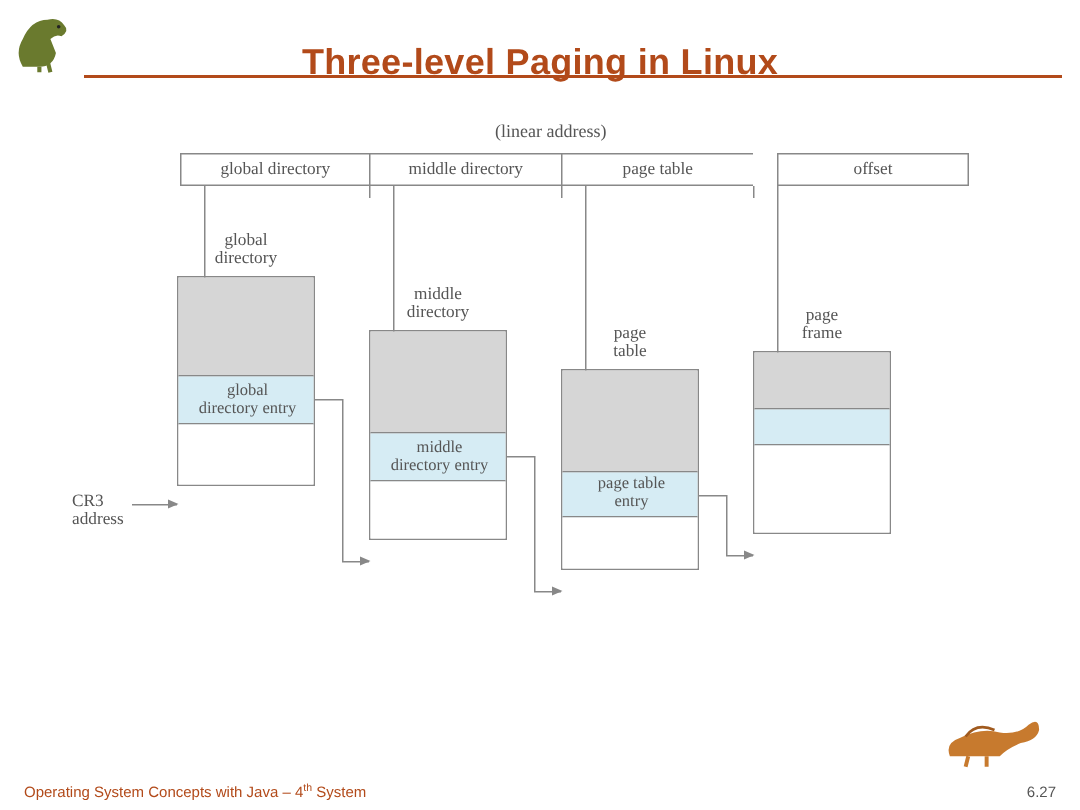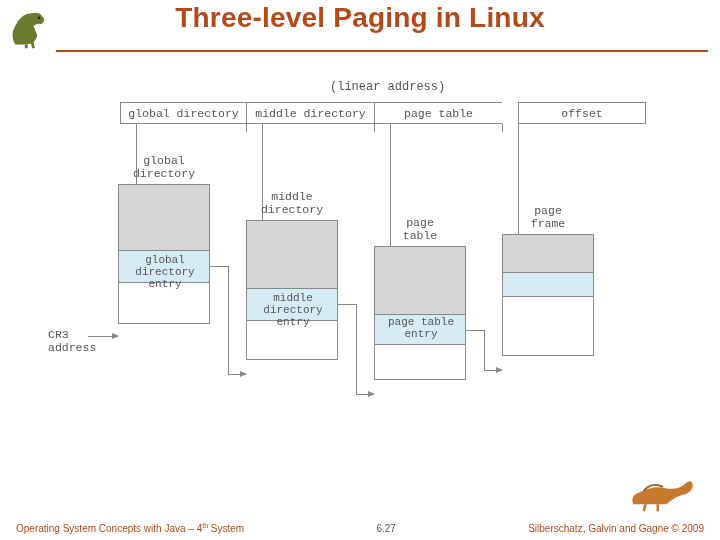--- a/index.html
+++ b/index.html
@@ -15,36 +15,36 @@
     position: relative;
     height: 58px;
   }
   .dino-left {
     position: absolute;
     left: 6px; top: 4px;
     width: 46px; height: 46px;
   }
   .title {
     text-align: center;
-    font-size: 28px;
+    font-size: 24px;
     font-weight: bold;
     color: #b24a1a;
-    padding-top: 2px;
+    padding-top: 28px;
     letter-spacing: 0.2px;
   }
   .title-rule {
     position: absolute;
     left: 56px; right: 12px; top: 50px;
     border-top: 2px solid #b24a1a;
   }
   .diagram {
     position: absolute;
     left: 40px; top: 80px;
     width: 640px; height: 380px;
-    font-family: Liberation Mono, monospace;
+    font-family: Liberation Serif, serif;
     font-size: 12px;
     color: #555;
   }
   .linaddr-label { position:absolute; left:290px; top:0; }
   .la-box {
     position:absolute; top:22px; height:22px;
     border:1px solid #888; background:#fff;
     display:flex; align-items:center; justify-content:center;
     font-size:11.5px; color:#555;
     border-right: none;
@@ -187,14 +187,13 @@
   <path d="M6 40 Q2 30 14 26 Q30 18 44 22 Q58 24 66 16 Q74 10 74 20 Q72 28 60 30 Q50 34 44 40 Z" fill="#c77a2e"></path>
   <path d="M20 40 L18 48 M34 40 L34 48" stroke="#c77a2e" stroke-width="3" fill="none"></path>
   <path d="M18 25 Q26 14 40 20" stroke="#a05a1e" stroke-width="2" fill="none"></path>
 </svg>
 
 <div class="footer">
   <div>
     <span>Operating System Concepts  with Java – 4</span><sup>th</sup><span> System</span>
   </div>
   <div class="center">6.27</div>
-  <div>Silberschatz, Galvin and Gagne © 2009</div>
 </div>
 
 </body></html>

